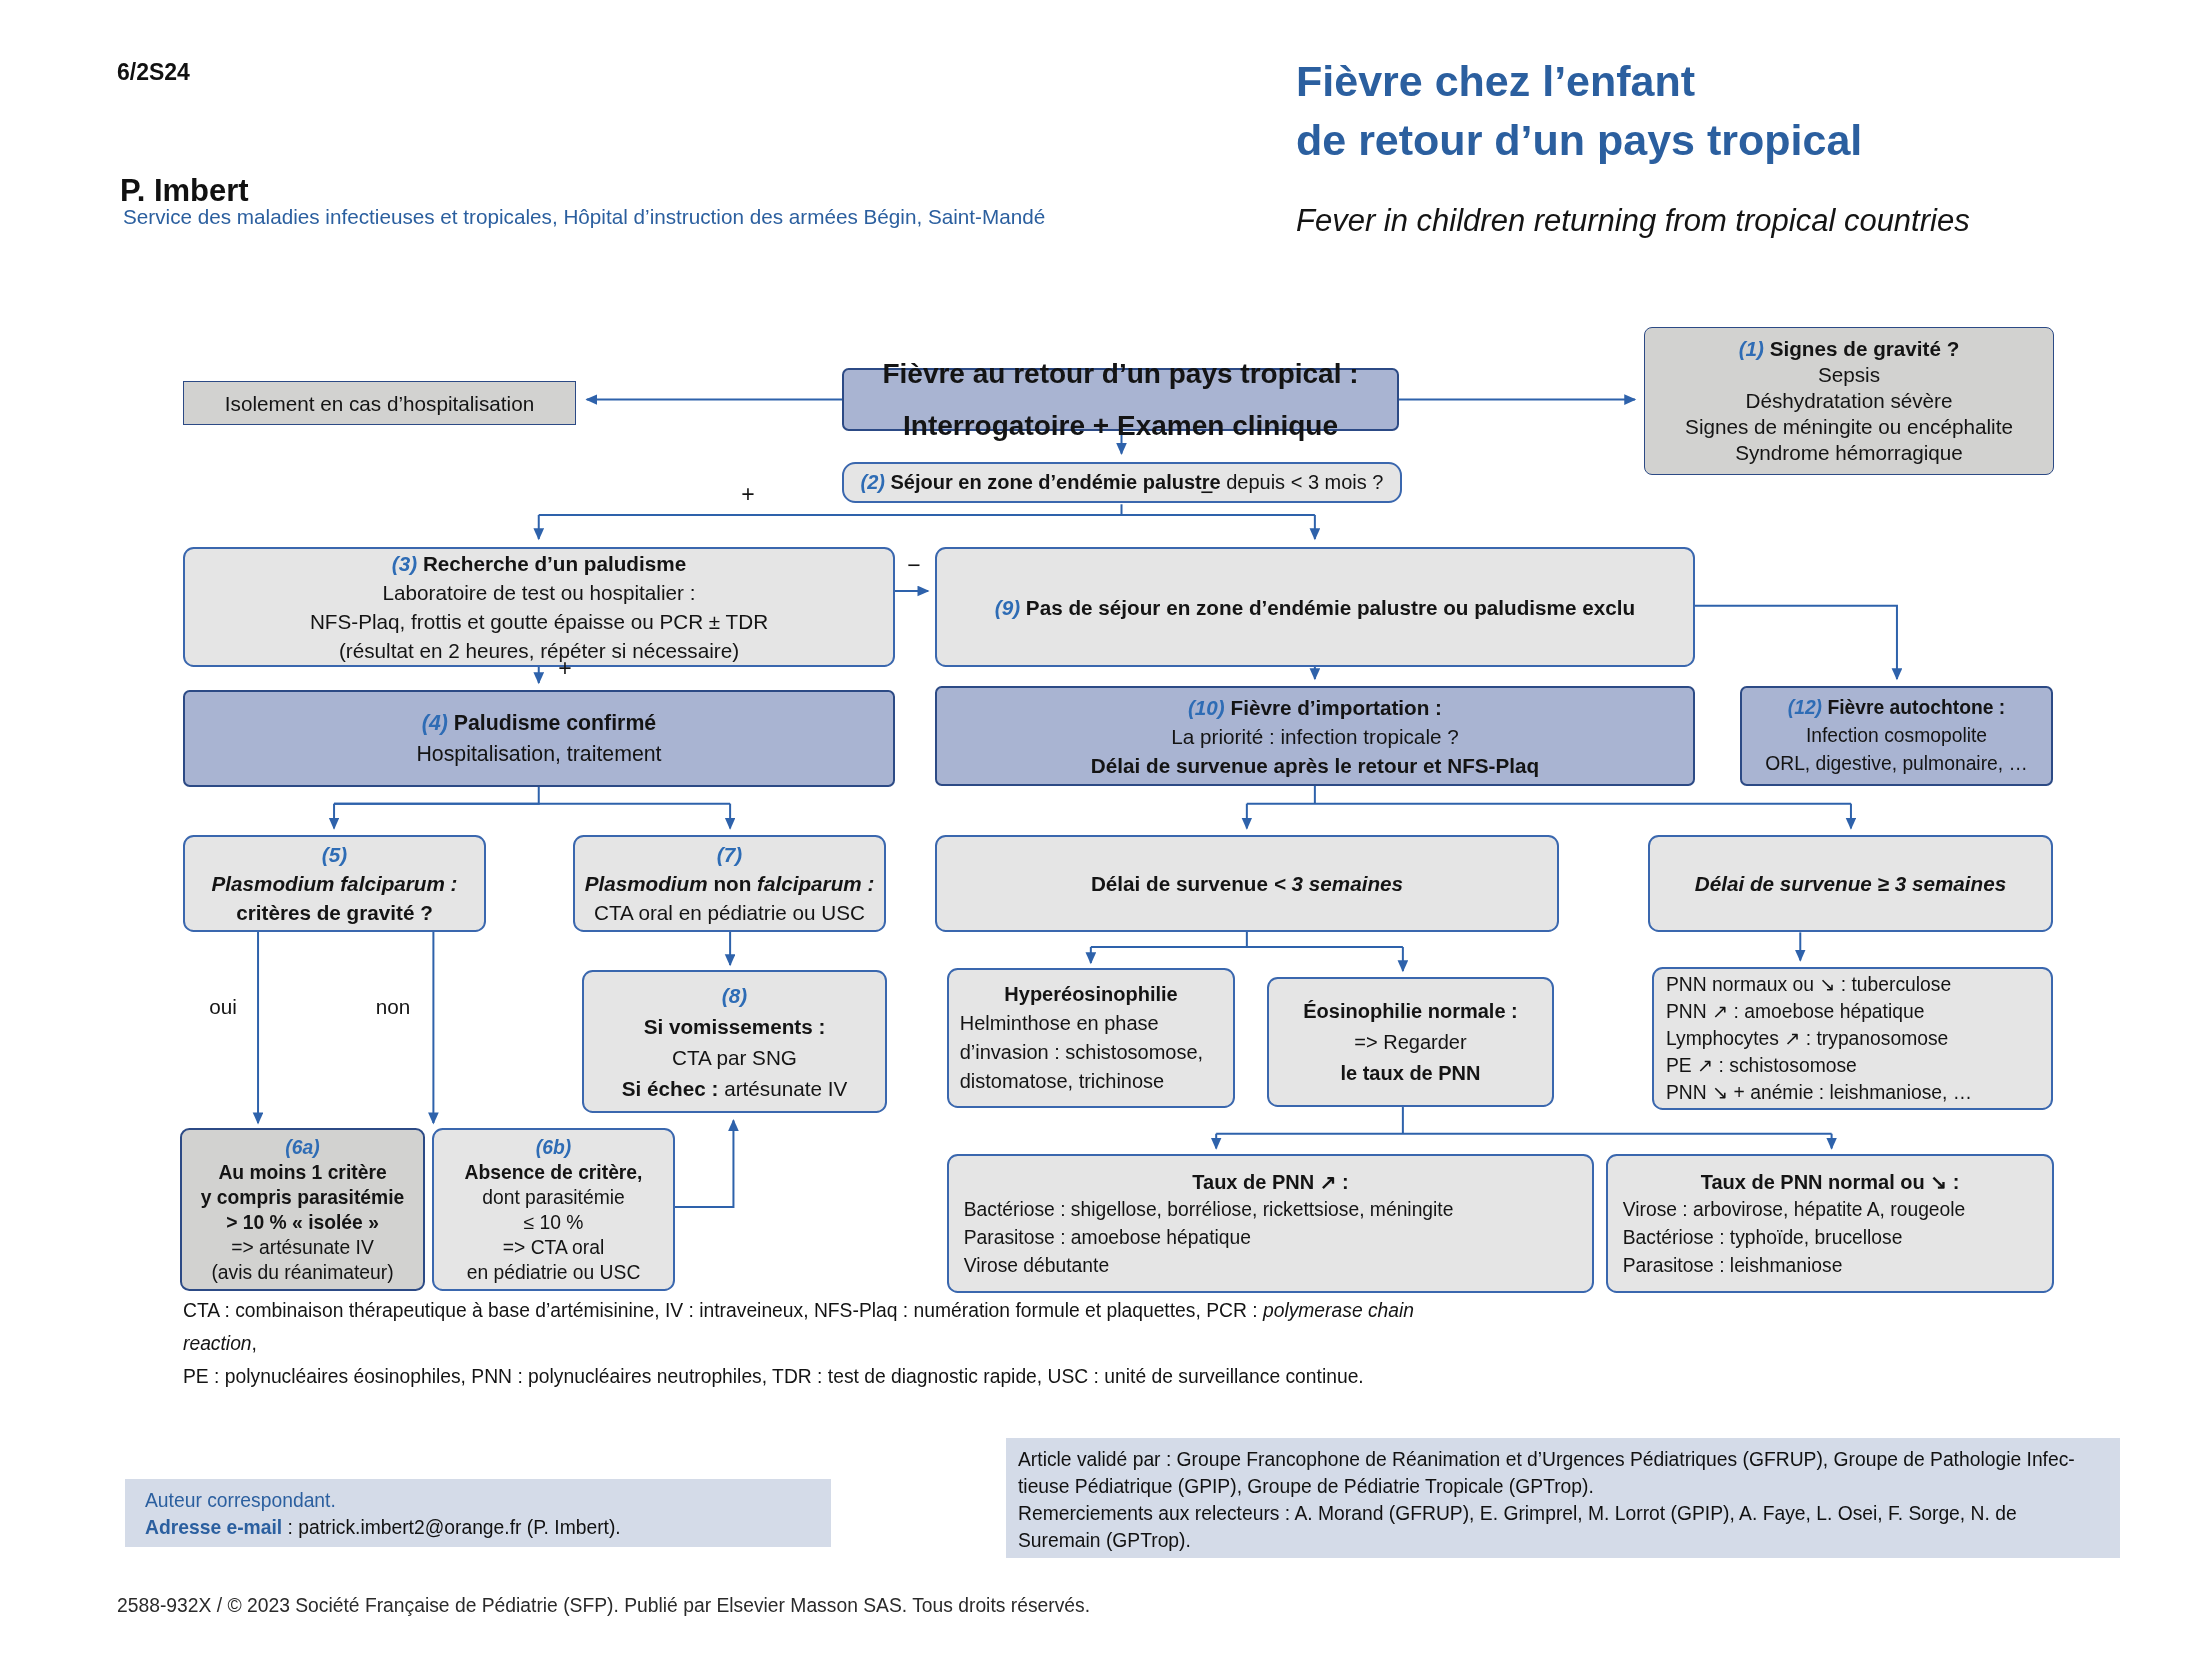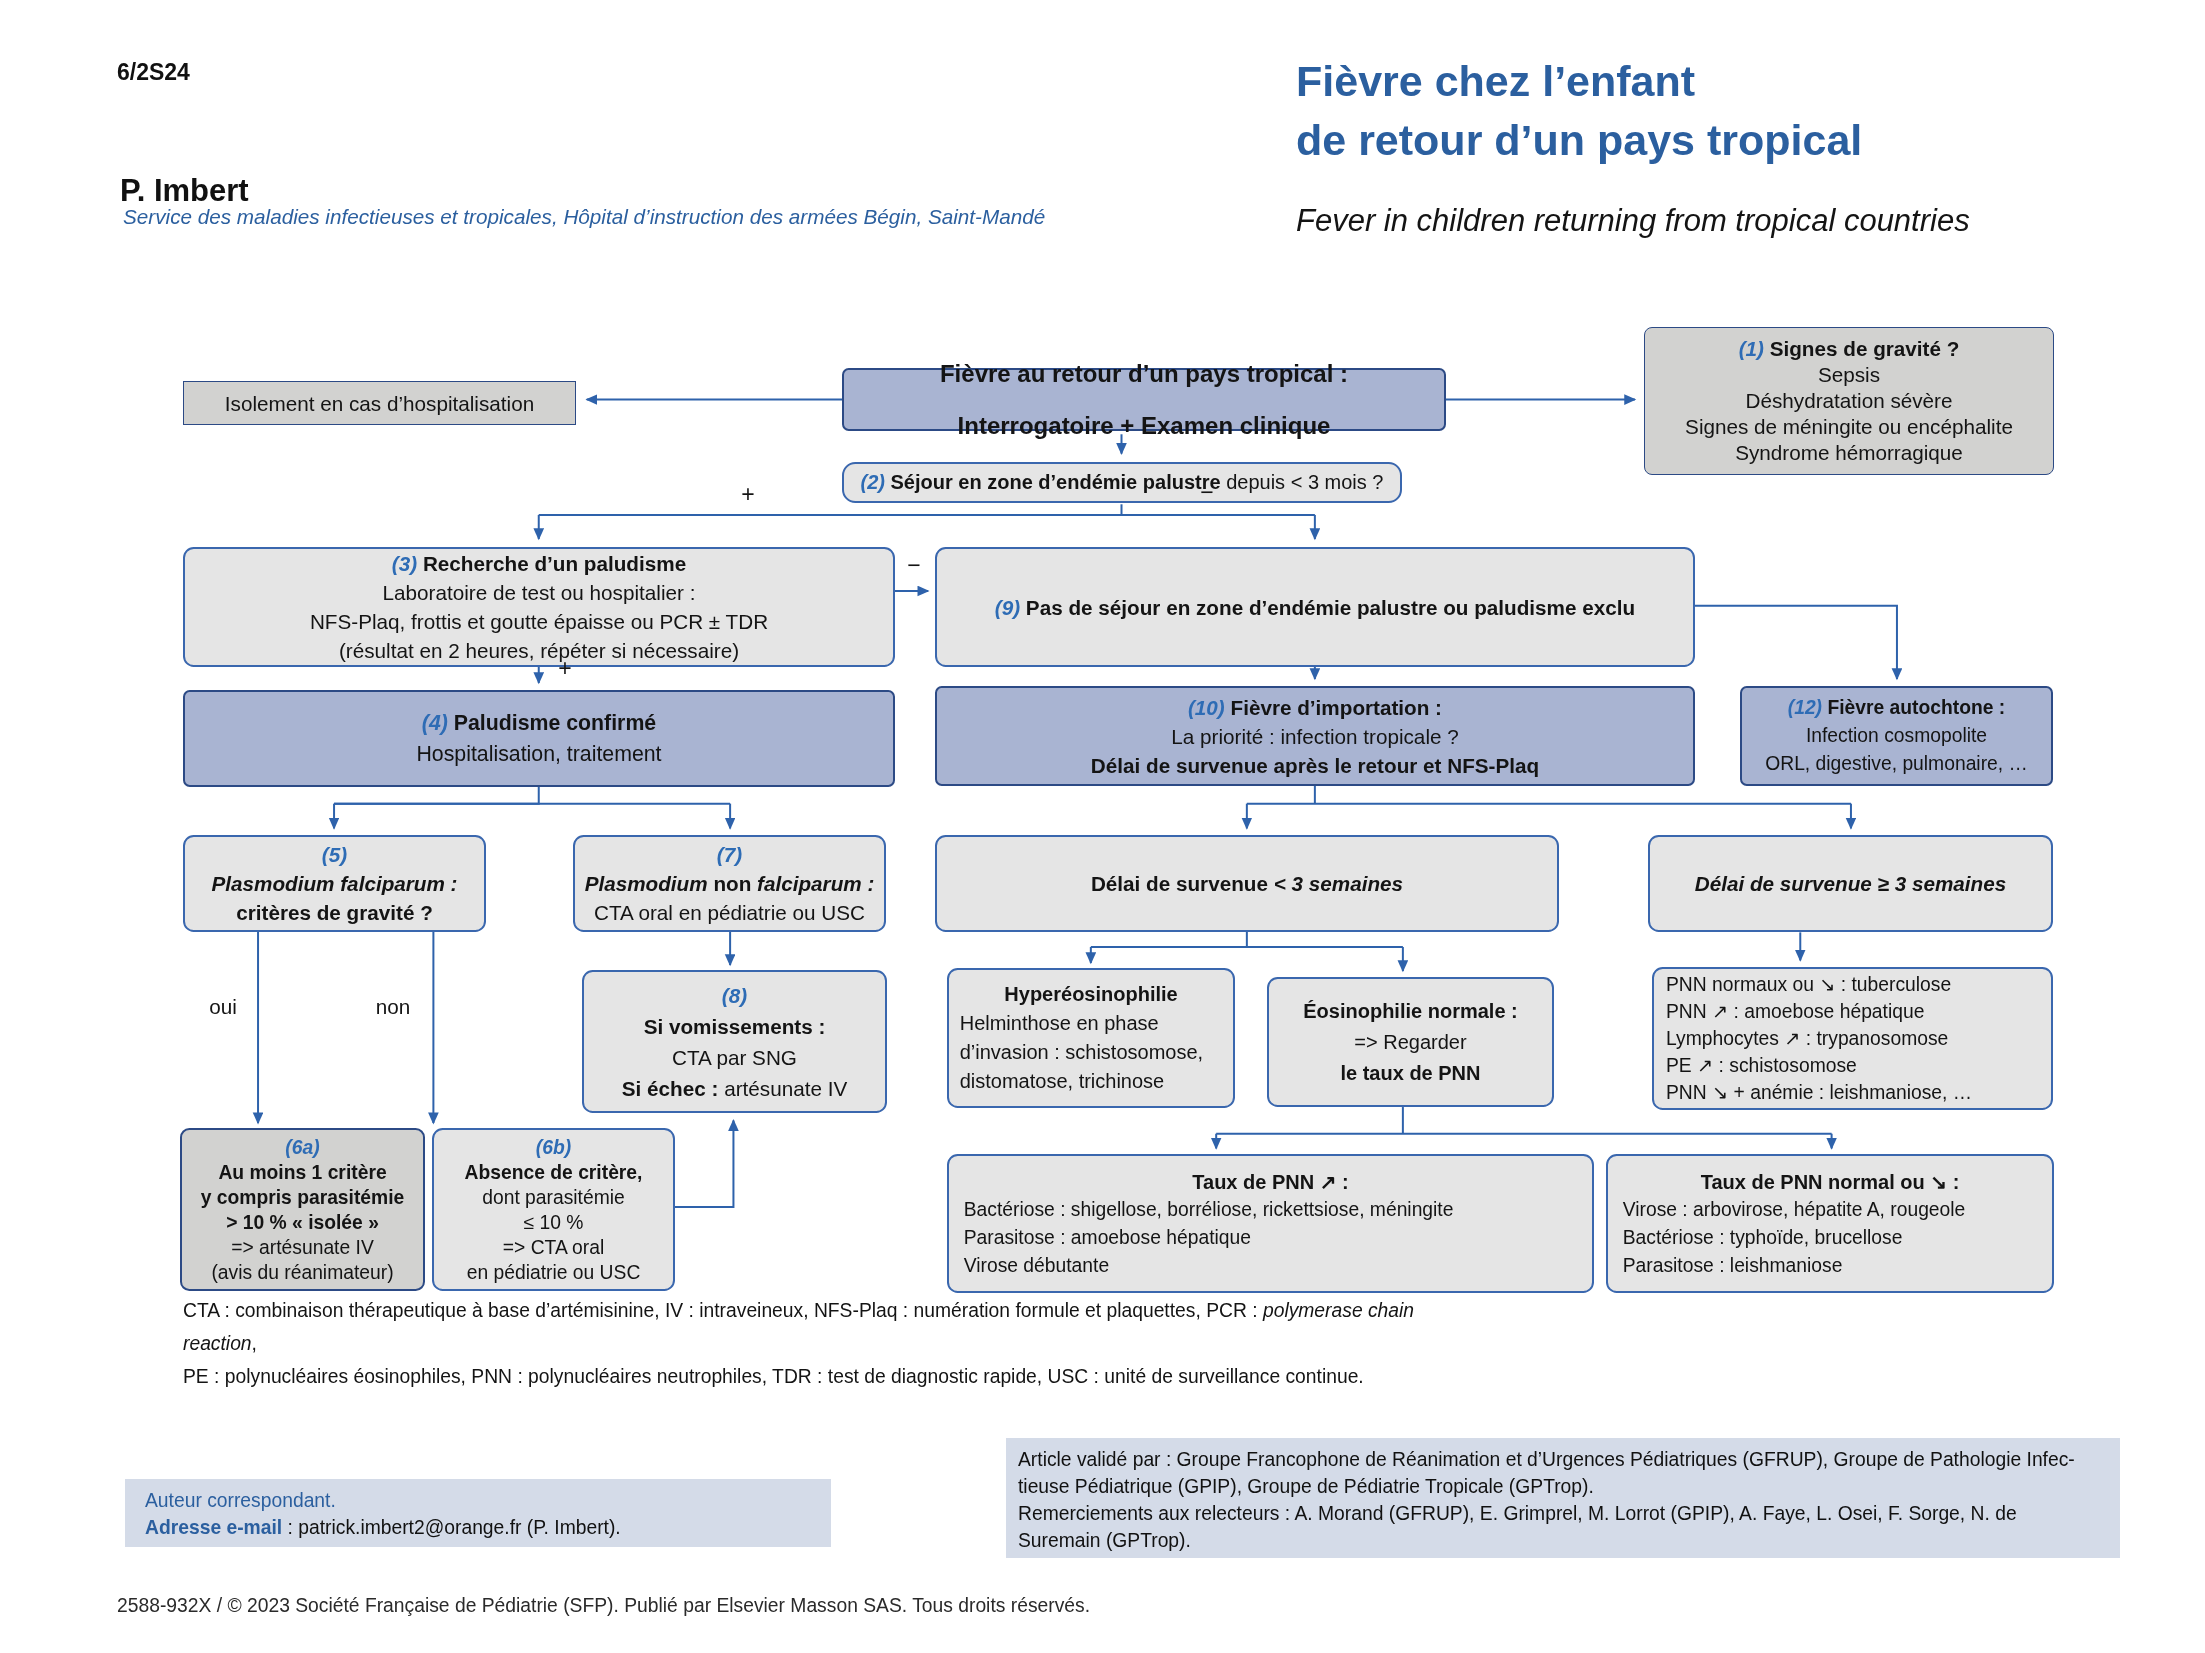--- a/index.html
+++ b/index.html
@@ -14,21 +14,21 @@
   .grey{background:#d2d2d0;border:1.3px solid #2c4a85;border-radius:8px;}
   .sq{border-radius:0;}
   .num{color:#2e6cb5;font-weight:bold;font-style:italic;}
   .b{font-weight:bold;}
   .i{font-style:italic;}
   .bi{font-weight:bold;font-style:italic;}
   .leftbody{align-items:flex-start;text-align:left;}
   .edge-label{position:absolute;font-size:23px;color:#141414;width:40px;text-align:center;}
   #doc-code{left:117px;top:59px;font-size:23px;font-weight:bold;}
   #author{left:120px;top:145px;font-size:31px;font-weight:bold;margin-top:28px;}
-  #affiliation{left:123px;top:205px;font-size:20.7px;font-style:italic;color:#2b5f9f;}
+  #affiliation{left:123px;top:205px;font-size:20.7px;color:#2b5f9f;}
   #title-fr{left:1296px;top:52px;font-size:43px;line-height:59px;font-weight:bold;color:#2b5f9f;}
   #title-en{left:1296px;top:203px;font-size:31px;font-style:italic;color:#141414;}
   #footnote{left:183px;top:1294px;width:1300px;font-size:19.3px;line-height:33px;color:#141414;}
   #corresp-box{left:125px;top:1479px;width:706px;height:68px;background:#d4dbe8;
                font-size:19.3px;line-height:27px;padding:8px 20px;box-sizing:border-box;}
   #valid-box{left:1006px;top:1438px;width:1114px;height:120px;background:#d4dbe8;
              font-size:19.3px;line-height:27px;padding:8px 12px;box-sizing:border-box;}
   #copyright{left:117px;top:1595px;font-size:19.3px;color:#2a2a2a;}
   .blue-t{color:#2b5f9f;}
   svg#wires{position:absolute;left:0;top:0;pointer-events:none;}
@@ -86,21 +86,21 @@
   <div class="abs" id="title-fr">
     <div>Fièvre chez l’enfant</div>
     <div>de retour d’un pays tropical</div>
   </div>
   <div class="abs" id="title-en">Fever in children returning from tropical countries</div>
 
   <div class="node grey sq" style="left:183px;top:381px;width:393px;height:44px;border-width:1.3px;">
     <div>Isolement en cas d’hospitalisation</div>
   </div>
 
-  <div class="node blue b" style="left:842px;top:368px;width:604px;height:63px;font-size:24px;line-height:28px;gap:24px;">
+  <div class="node blue b" style="left:842px;top:368px;width:557px;height:63px;font-size:28px;line-height:28px;gap:24px;">
     <div>Fièvre au retour d’un pays tropical :</div>
     <div>Interrogatoire + Examen clinique</div>
   </div>
 
   <div class="node grey" style="left:1644px;top:327px;width:410px;height:148px;font-size:20.7px;line-height:26px;">
     <div>
       <span class="num">(1)</span>
       <span class="b">Signes de gravité ?</span>
     </div>
     <div>Sepsis</div>

